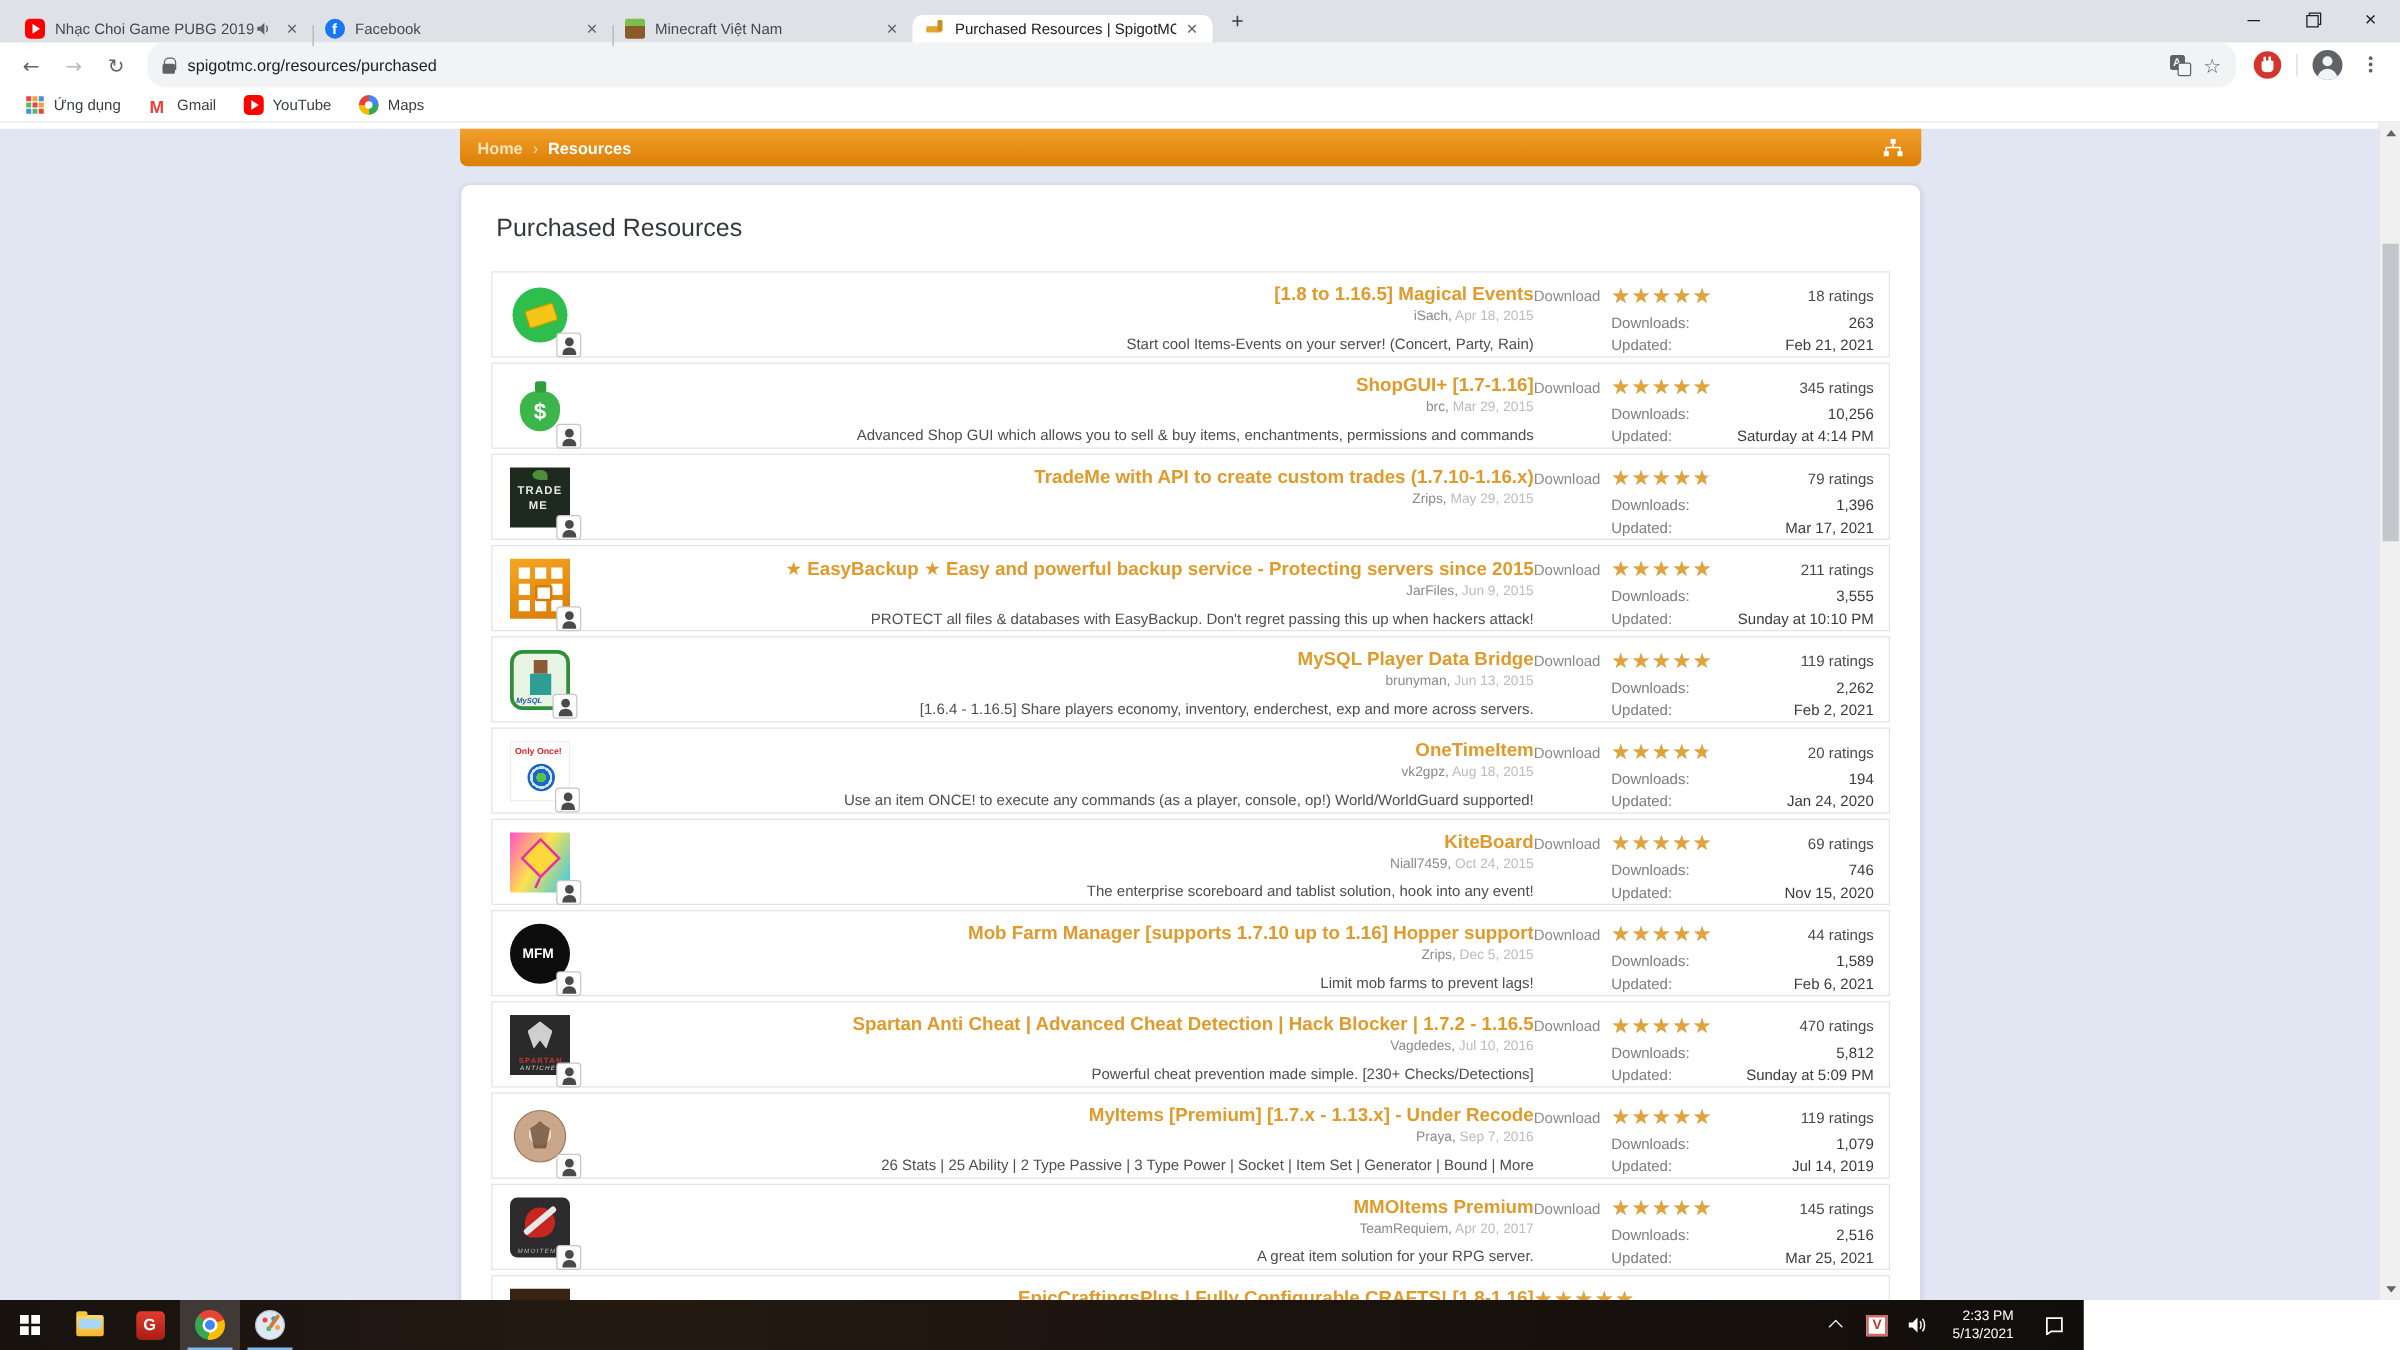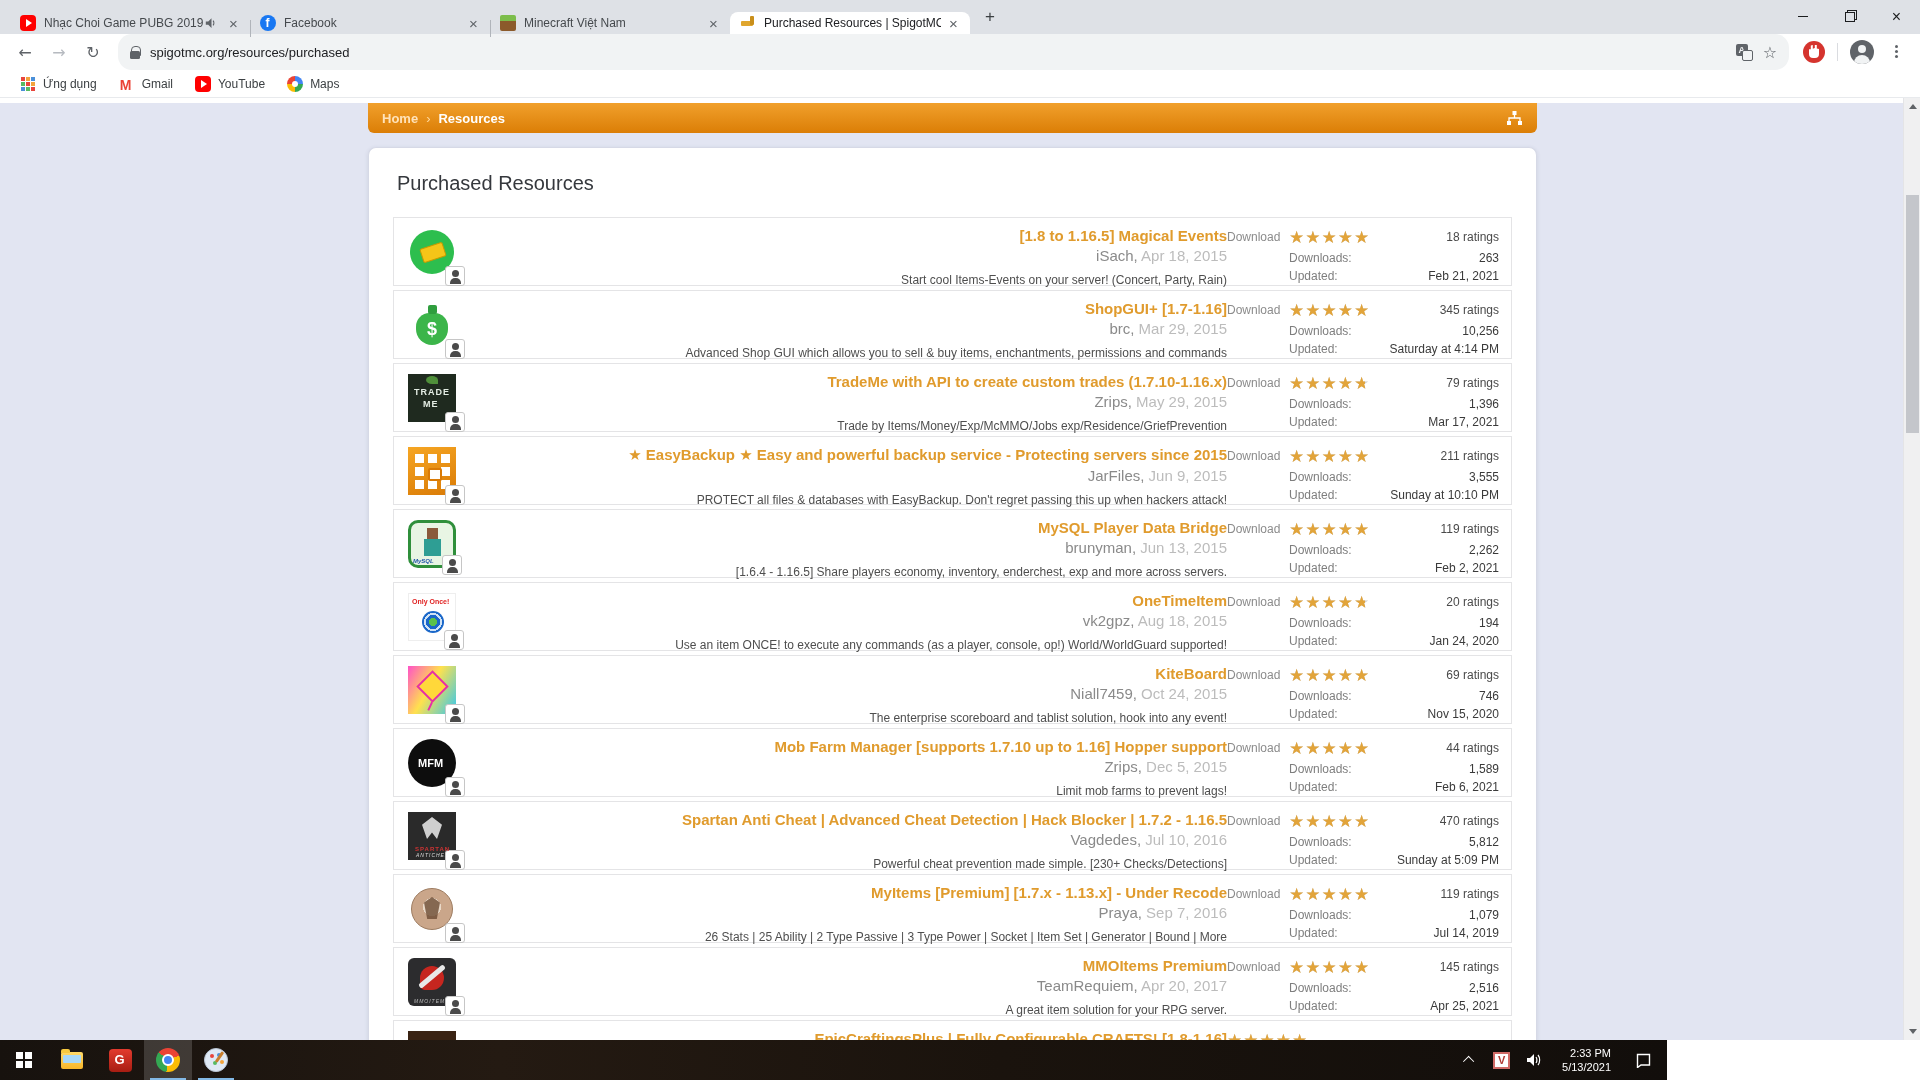--- a/index.html
+++ b/index.html
@@ -86,21 +86,21 @@
     border:1px solid #d6d9e6; border-bottom:none; border-radius:8px 8px 0 0; box-shadow:0 1px 4px rgba(60,64,90,.12); padding:20px 24px; }
   .page-title { font-size:20px; font-weight:400; color:#35383d; margin:4px 0 22px 4px; }
 
   .row { display:flex; background:#fff; border:1px solid #e4e4e6; margin-bottom:4px; padding:8px 12px; height:69px; position:relative; }
   .ric { width:48px; height:48px; position:relative; flex-shrink:0; margin:2px 16px 0 2px; }
   .badge { position:absolute; right:-9px; bottom:-10px; width:20px; height:20px; background:#fff; border:1px solid #c6c6c6; border-radius:3px; }
   .badge::before { content:""; position:absolute; left:6px; top:3px; width:7px; height:7px; background:#4a4a4a; border-radius:50%; }
   .badge::after { content:""; position:absolute; left:4px; top:11px; width:11px; height:6px; background:#4a4a4a; border-radius:5px 5px 0 0; }
   .row-main { flex:1; padding-top:1px; min-width:0;text-align:right; }
   .r-title { font-size:15px; font-weight:bold; color:#e09b2d; white-space:nowrap; overflow:hidden; }
-  .r-author { font-size:15px; margin-top:3px;margin-left:16px; }
+  .r-author { font-size:11px; margin-top:3px;margin-left:16px; }
   .r-author-name { color:#8a8a8a; }
   .r-date { color:#bcbcbc; }
   .r-desc { font-size:12px; color:#4e4e4e; margin-top:9px; white-space:nowrap; overflow:hidden; }
   .row-meta { width:272px; flex-shrink:0; padding-top:1px; }
   .m1 { display:flex; align-items:center; height:20px; }
   .dl { color:#8b8b8b; font-size:12px; width:62px; }
   .stars { position:relative; font-size:17px; line-height:18px; color:#cfcfcf; letter-spacing:1px; width:95px; height:18px; overflow:hidden; font-family:"DejaVu Sans",sans-serif; }
   .stars-base::before, .stars-fill::before { content:"★★★★★"; }
   .stars-fill { position:absolute; left:0; top:0; overflow:hidden; color:#e2a43a; white-space:nowrap; height:18px; }
   .ratings { flex:1; text-align:right; font-size:12px; color:#4a4a4a; }
@@ -358,21 +358,20 @@
   <div class="row">
     <div class="ric ric-trademe">
       <i class="ric-extra"></i>
       <span class="badge"></span>
     </div>
     <div class="row-main">
       <div class="r-title">TradeMe with API to create custom trades (1.7.10-1.16.x)</div>
       <div class="r-author">
         <span class="r-author-name">Zrips,</span><span class="r-date"> May 29, 2015</span>
       </div>
-      <div class="r-desc">Trade by Items/Money/Exp/McMMO/Jobs exp/Residence/GriefPrevention</div>
     </div>
     <div class="row-meta">
       <div class="m1">
         <span class="dl">Download</span>
         <span class="stars"><span class="stars-base"></span><span class="stars-fill" style="width: 80%;"></span></span>
         <span class="ratings">79 ratings</span>
       </div>
       <div class="m2">
         <span class="mlabel">Downloads:</span>
         <span class="mval">1,396</span>
@@ -604,21 +603,21 @@
         <span class="dl">Download</span>
         <span class="stars"><span class="stars-base"></span><span class="stars-fill" style="width: 90%;"></span></span>
         <span class="ratings">145 ratings</span>
       </div>
       <div class="m2">
         <span class="mlabel">Downloads:</span>
         <span class="mval">2,516</span>
       </div>
       <div class="m3">
         <span class="mlabel">Updated:</span>
-        <span class="mval">Apr 25, 2021</span>
+        <span class="mval">Mar 25, 2021</span>
       </div>
     </div>
   </div>
 
   <div class="row">
     <div class="ric ric-epic">
       <i class="ric-extra"></i>
       
     </div>
     <div class="row-main">

